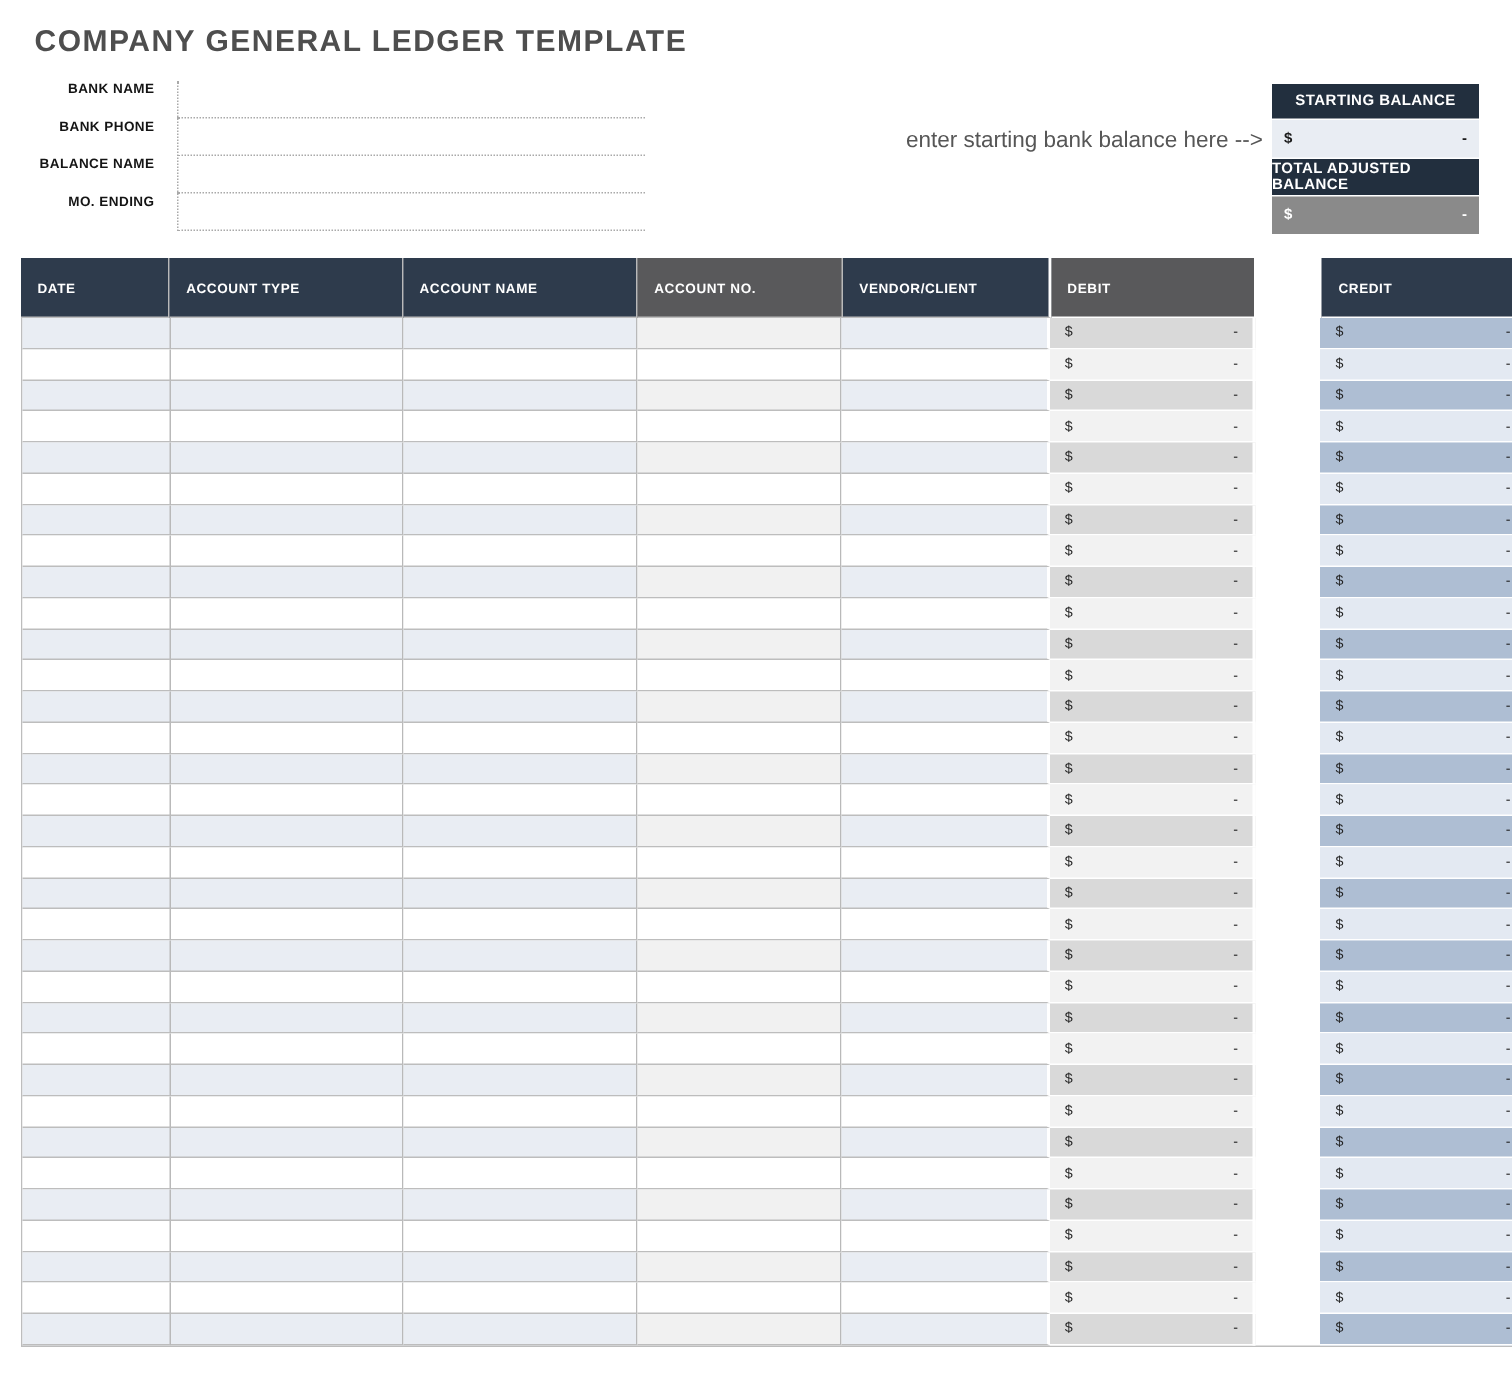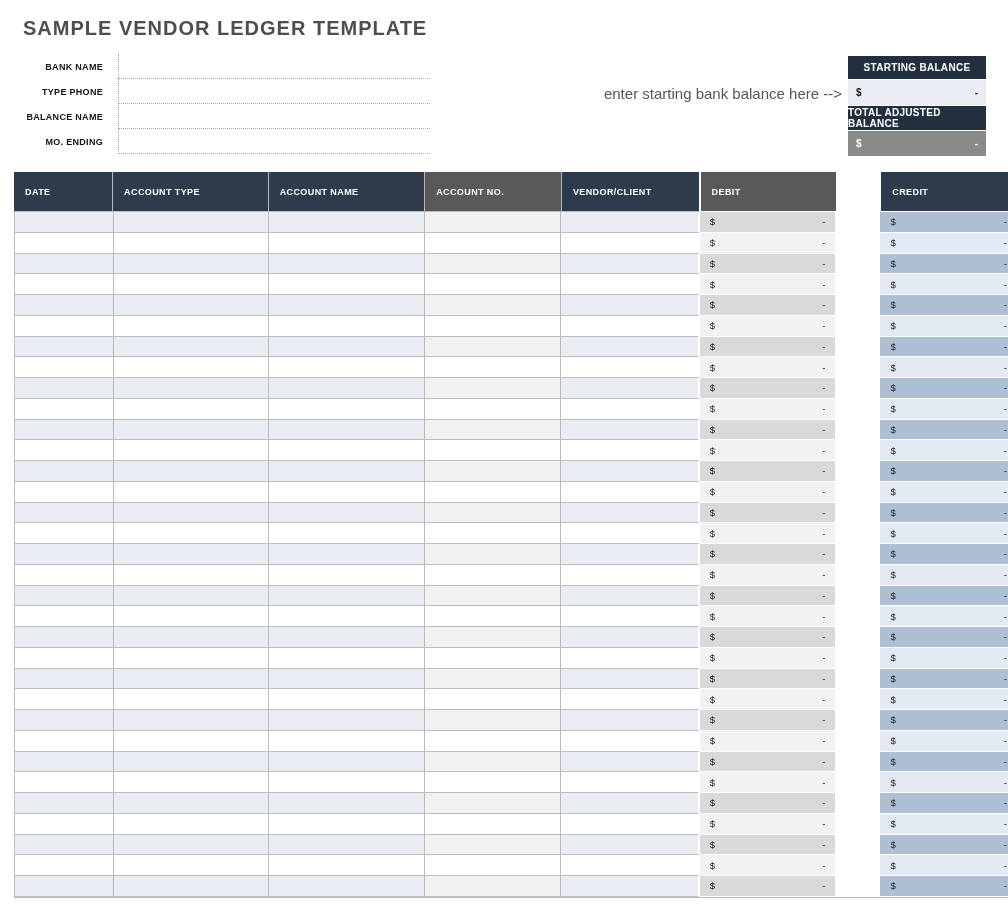--- a/index.html
+++ b/index.html
@@ -13,21 +13,21 @@
 
   
   .page-title {
     position: absolute; left: 23px; top: 17px;
     font-size: 20px; font-weight: 700; letter-spacing: 1px;
     color: var(--title-gray, #4e4e4e);
   }
 
   
   .form-area { position: absolute; left: 14px; top: 54px; width: 416px; }
-  .form-row { display: flex; height: 25px; align-items: center; }
+  .form-row { display: flex; height: 25px; }
   .form-label {
     width: 104px; text-align: right; padding-right: 15px;
     font-size: 9px; font-weight: 700; letter-spacing: 0.3px; color: #141414;
   }
   .form-field {
     width: 312px; height: 100%;
     border-bottom: 1px dotted #a9a9a9;
   }
   .form-field input {
     width: 100%; height: 100%; border: none; outline: none;
@@ -107,32 +107,32 @@
   .money {
     display: flex; align-items: center; justify-content: space-between;
     padding: 0 10px; font-size: 9.5px; color: #222;
   }
 </style>
 </head>
 <body>
 
 <div class="page">
 
-  <div class="page-title">SAMPLE VENDOR LEDGER TEMPLATE</div>
+  <div class="page-title">COMPANY GENERAL LEDGER TEMPLATE</div>
 
   <div class="form-area">
     <div class="form-vline"></div>
     <div class="form-row">
       <div class="form-label">BANK NAME</div>
       <div class="form-field">
         <input type="text" value="" style="">
       </div>
     </div>
     <div class="form-row">
-      <div class="form-label">TYPE PHONE</div>
+      <div class="form-label">BANK PHONE</div>
       <div class="form-field">
         <input type="text" value="" style="">
       </div>
     </div>
     <div class="form-row">
       <div class="form-label">BALANCE NAME</div>
       <div class="form-field">
         <input type="text" value="" style="">
       </div>
     </div>

